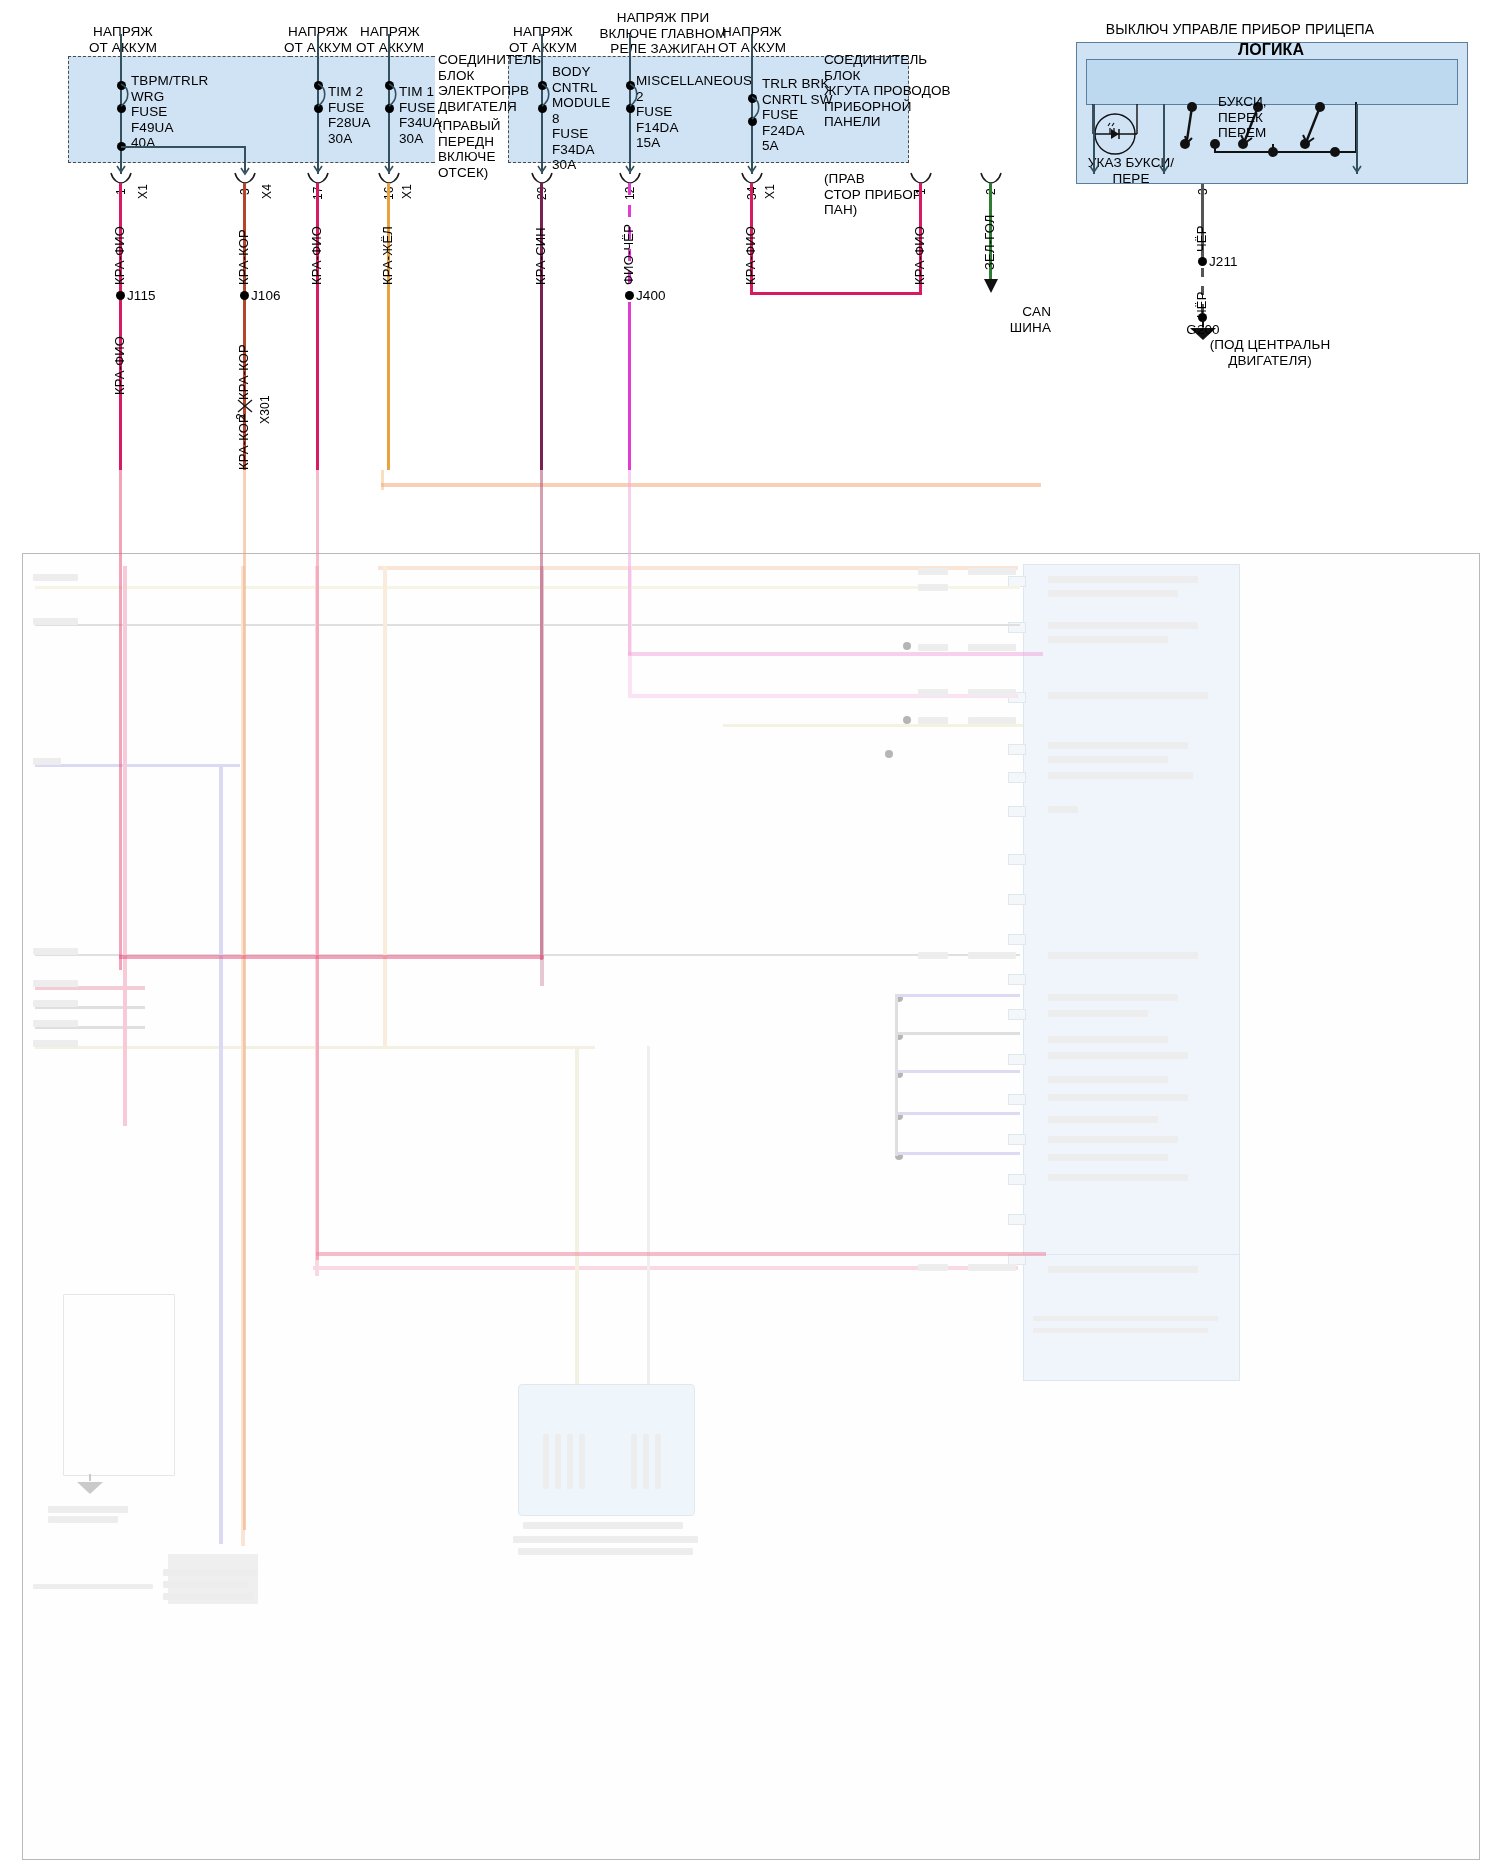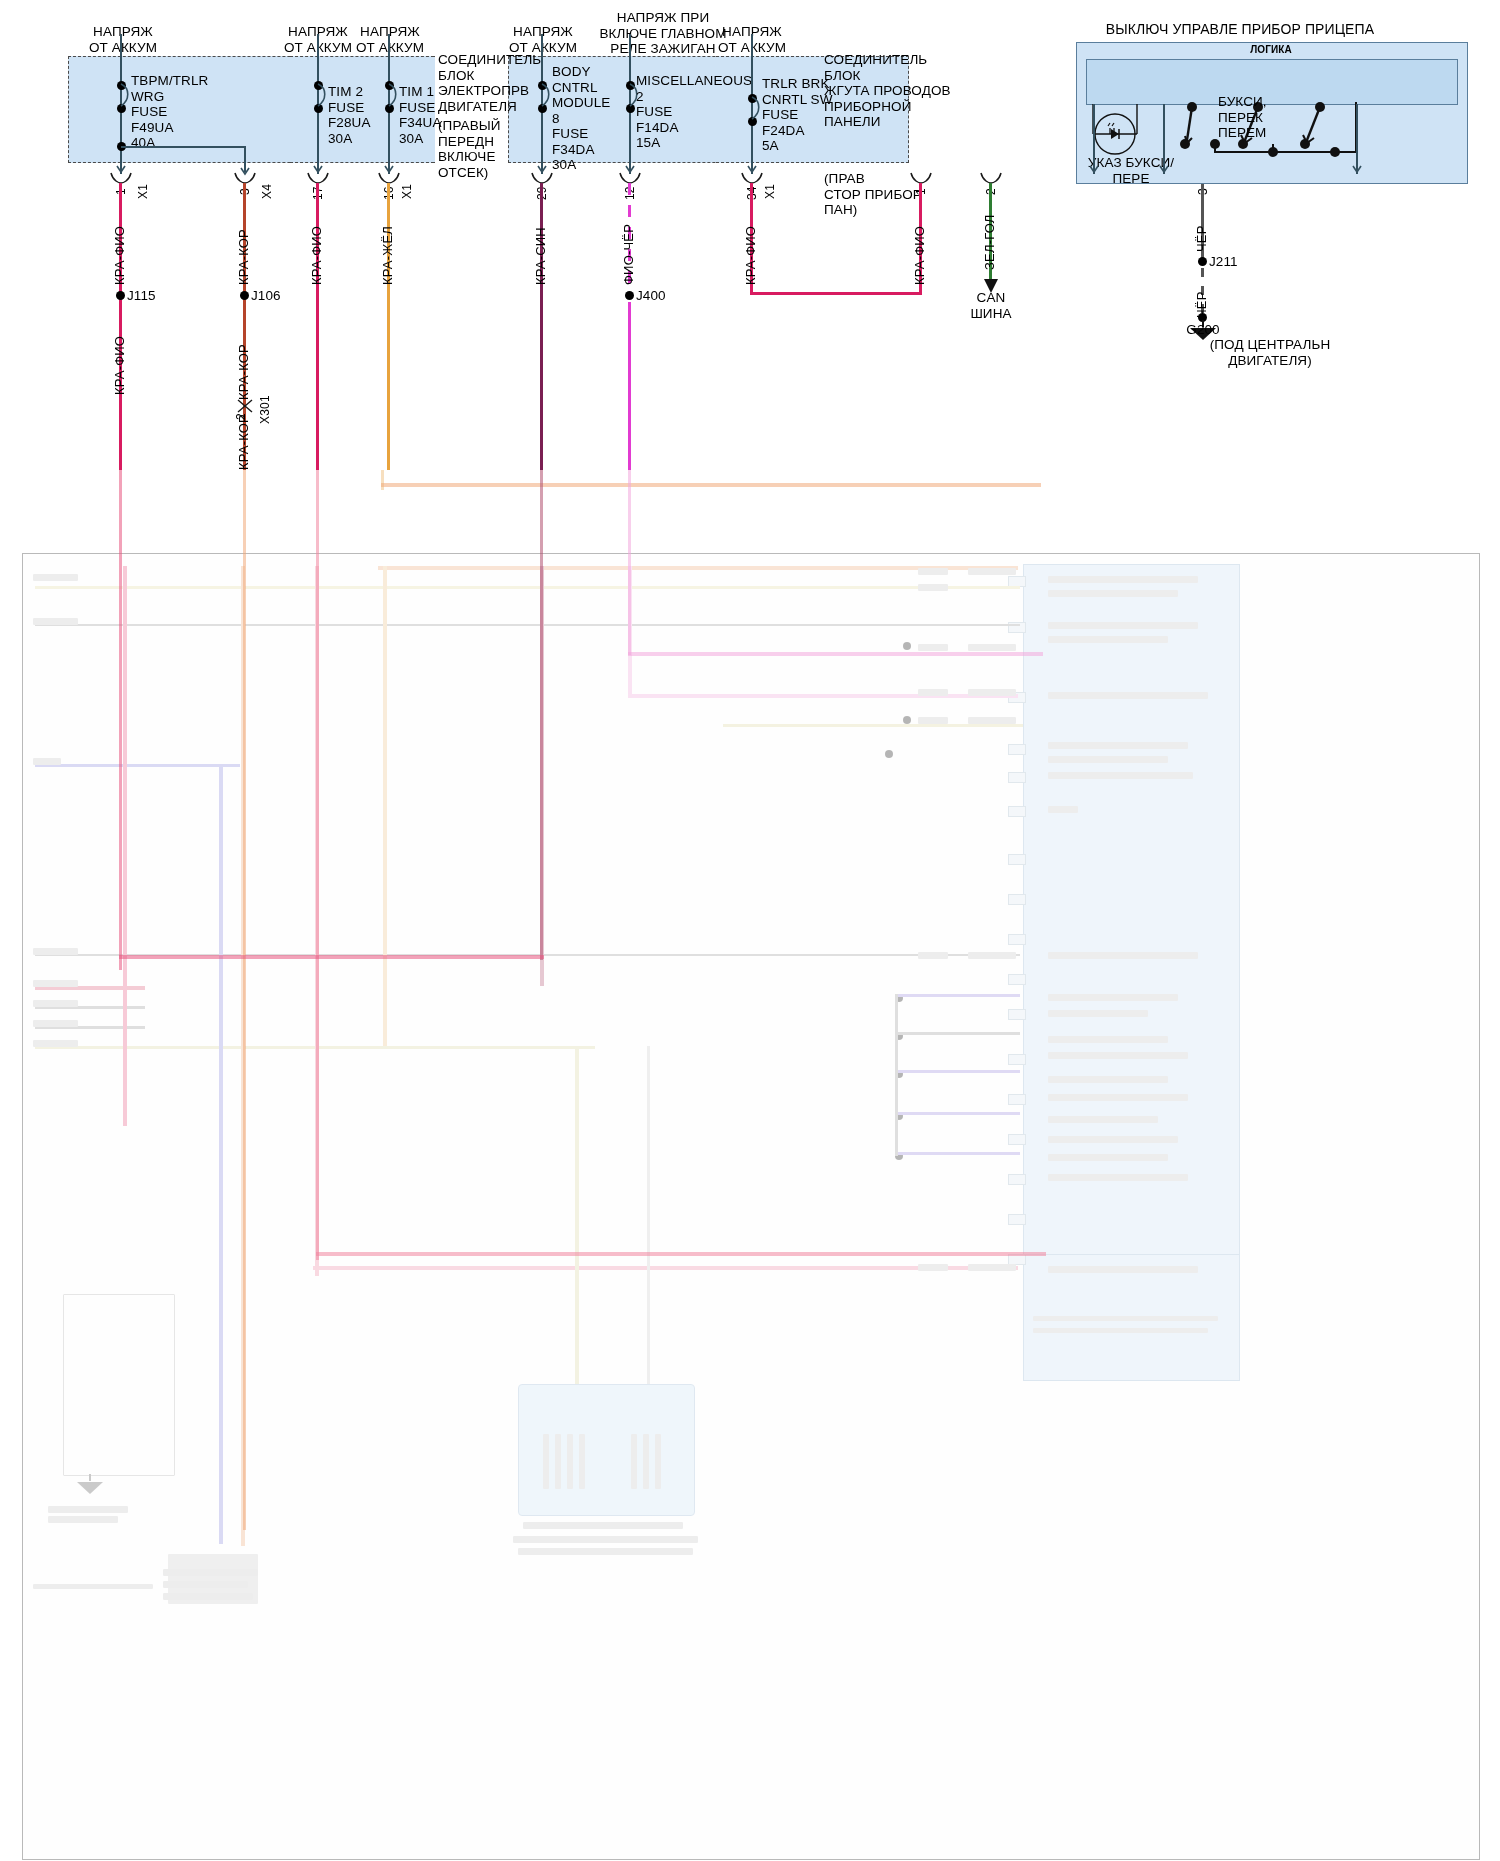--- a/index.html
+++ b/index.html
@@ -264,42 +264,42 @@
     <div class="vtxt" style="left:743px;top:285px;"><span>КРА-ФИО</span></div>
     <div class="wire" style="left:750px;top:292px;width:172px;height:3px;background:#d81b60;"></div>
     <div class="wire" style="left:919px;top:183px;width:3px;height:112px;background:#d81b60;"></div>
     <div class="vtxt" style="left:912px;top:285px;"><span>КРА-ФИО</span></div>
 
     <div class="wire" style="left:989px;top:183px;width:3px;height:100px;background:#2e7d32;"></div>
     <div class="vtxt" style="left:982px;top:270px;"><span>ЗЕЛ-ГОЛ</span></div>
     <svg class="abs" style="left:982px;top:278px;" width="18" height="18">
         <path d="M2,1 L16,1 L9,15 Z" fill="#111"></path>
       </svg>
-    <div class="txt c" style="left:931px;top:290px;width:120px;"><span>CAN
+    <div class="txt c" style="left:931px;top:304px;width:120px;text-align:right;"><span>CAN
 ШИНА</span></div>
 
     <div class="wire" style="left:1201px;top:183px;width:3px;height:78px;background:#555;"></div>
     <div class="vtxt" style="left:1194px;top:252px;"><span>ЧЁР</span></div>
     <div class="dot" style="left:1198px;top:257px;"></div>
     <div class="txt" style="left:1209px;top:254px;"><span>J211</span></div>
     <div class="wire" style="left:1201px;top:268px;width:3px;height:50px;background:repeating-linear-gradient(to bottom,#555 0 9px,transparent 9px 18px);"></div>
     <div class="vtxt" style="left:1194px;top:318px;"><span>ЧЁР</span></div>
     <div class="dot" style="left:1198px;top:313px;"></div>
 
     <svg class="abs" style="left:1186px;top:320px;" width="34" height="22">
       <path d="M17,0 L17,7" stroke="#111" stroke-width="2"></path>
       <path d="M4,8 L30,8 L17,20 Z" fill="#111"></path>
     </svg>
     <div class="txt c" style="left:1155px;top:322px;width:96px;"><span>G200</span></div>
     <div class="txt c" style="left:1120px;top:337px;width:300px;"><span>(ПОД ЦЕНТРАЛЬН
 ДВИГАТЕЛЯ)</span></div>
 
     <div class="txt c" style="left:1050px;top:22px;width:380px;font-size:14px;"><span>ВЫКЛЮЧ УПРАВЛЕ ПРИБОР ПРИЦЕПА</span></div>
     <div class="blk" style="left:1076px;top:42px;width:390px;height:140px;"></div>
-    <div class="txt c" style="left:1076px;top:42px;width:390px;font-weight:bold;font-size:10px;"><span>ЛОГИКА</span></div>
+    <div class="txt c" style="left:1076px;top:42px;width:390px;font-weight:bold;font-size:16px;"><span>ЛОГИКА</span></div>
     <div class="blk" style="left:1086px;top:59px;width:370px;height:44px;background:#bdd9f0;"></div>
 
     <svg class="abs" style="left:1085px;top:104px;" width="100" height="76">
       <path d="M8,0 L8,30" stroke="#111" stroke-width="1.4" fill="none"></path>
       <path d="M8,30 L52,30" stroke="#111" stroke-width="1.4" fill="none"></path>
       <path d="M52,30 L52,0" stroke="#111" stroke-width="1.4" fill="none"></path>
       <circle cx="30" cy="30" r="20" stroke="#111" stroke-width="1.4" fill="none"></circle>
       <path d="M25,24 L25,30 M29,24 L29,30" stroke="#111" stroke-width="1.3"></path>
       <path d="M23,22 L25,19 M27,22 L29,19" stroke="#111" stroke-width="1.2"></path>
       <path d="M26,25 L34,30 L26,35 Z" fill="#111"></path>

